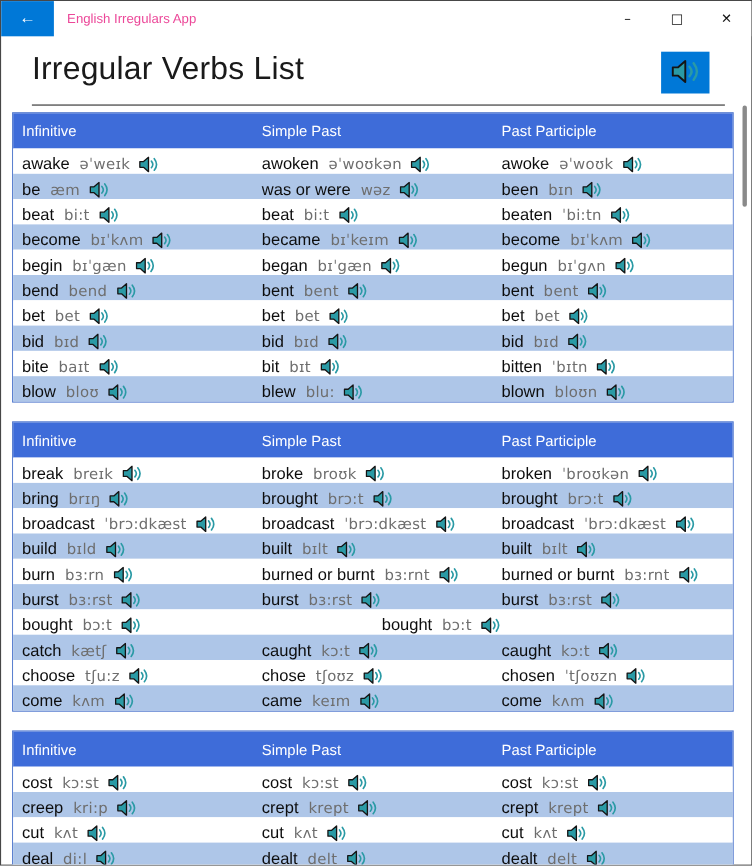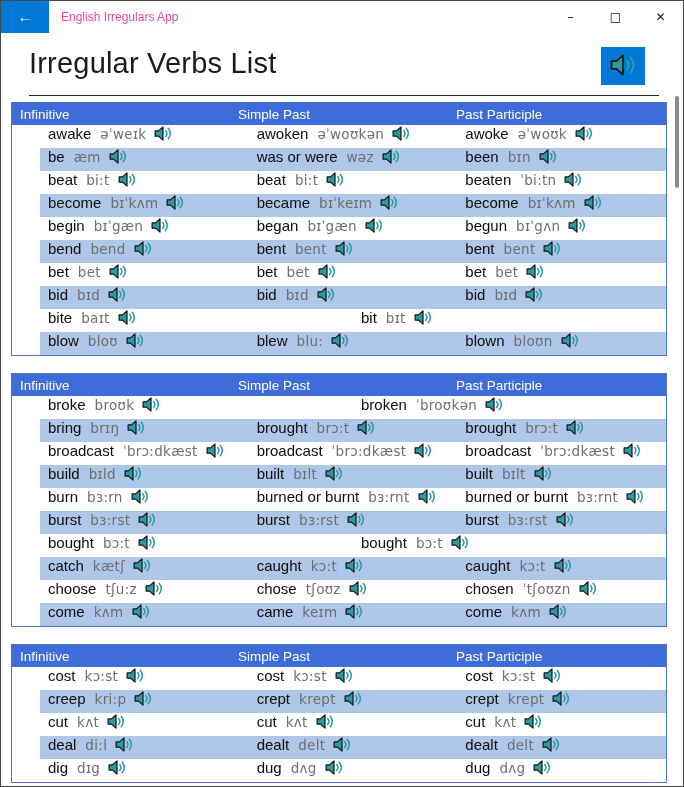--- a/index.html
+++ b/index.html
@@ -26,23 +26,23 @@
   .speak-all-btn {
     width:44px; height:38px; border:none; background:#0078d7; cursor:pointer;
     display:flex; align-items:center; justify-content:center; margin-right:14px;
   }
   .order-dd { display:flex; align-items:center; cursor:pointer; font-size:15px; color:#111; }
   .order-dd .caret { font-size:10px; margin-left:9px; color:#111; }
   .divider { border:none; border-top:1px solid #2b2b2b; margin:0 24px 6px 28px; }
   
   .tables { margin:0 16px 0 10px; }
   .vtable { border:1px solid #4c74cc; margin-bottom:17px; background:#fff; }
-  .thead { display:flex; background:#3e6cd9; height:22px; align-items:center; }
+  .thead { display:flex; background:#3e6cd9; height:32px; align-items:center; }
   .thead .cell { color:#fff; font-size:13.5px; }
-  .trow { display:flex; height:23px; align-items:flex-start; background:#fff;margin-left:28px; }
+  .trow { display:flex; height:23px; align-items:flex-end; background:#fff; }
   .trow.alt { background:#aec6e8; }
   .cell { flex:1 1 0; display:flex; align-items:center; padding-left:8px; min-width:0; overflow:hidden; white-space:nowrap; }
   .verb { color:#0d0d0d; font-size:15px; margin-right:9px; }
   .ipa  { color:#6e6e6e; font-size:13.5px; margin-right:8px; letter-spacing:0.3px;
           font-family:"DejaVu Sans", sans-serif; }
   .spk  { border:none; background:none; padding:0; margin:0; display:flex; align-items:center; cursor:pointer; }
   
   .v-scrollbar { position:absolute; top:90px; bottom:2px; right:1px; width:10px; }
   .v-scroll-thumb { position:absolute; right:3px; top:5px; width:4px; height:92px; background:#8a8a8a; border-radius:2px; }
 </style>
@@ -381,20 +381,31 @@
             <span class="verb">bit</span>
             <span class="ipa">bɪt</span>
             <button class="spk">
   <svg width="18" height="15" viewBox="0 0 24 20" aria-hidden="true">
     <path d="M1.5 6.5 H6 L12 1.2 V18.8 L6 13.5 H1.5 Z" fill="#2a9aa5" stroke="#141414" stroke-width="1.6" stroke-linejoin="round"></path>
     <path d="M15.5 6 q3.5 4 0 8" fill="none" stroke="#2a9aa5" stroke-width="2" stroke-linecap="round"></path>
     <path d="M19 3 q5.5 7 0 14" fill="none" stroke="#2a9aa5" stroke-width="2" stroke-linecap="round"></path>
   </svg>
 </button>
           </div>
+          <div class="cell">
+            <span class="verb">bitten</span>
+            <span class="ipa">ˈbɪtn</span>
+            <button class="spk">
+  <svg width="18" height="15" viewBox="0 0 24 20" aria-hidden="true">
+    <path d="M1.5 6.5 H6 L12 1.2 V18.8 L6 13.5 H1.5 Z" fill="#2a9aa5" stroke="#141414" stroke-width="1.6" stroke-linejoin="round"></path>
+    <path d="M15.5 6 q3.5 4 0 8" fill="none" stroke="#2a9aa5" stroke-width="2" stroke-linecap="round"></path>
+    <path d="M19 3 q5.5 7 0 14" fill="none" stroke="#2a9aa5" stroke-width="2" stroke-linecap="round"></path>
+  </svg>
+</button>
+          </div>
         </div>
         <div class="trow alt">
           <div class="cell">
             <span class="verb">blow</span>
             <span class="ipa">bloʊ</span>
             <button class="spk">
   <svg width="18" height="15" viewBox="0 0 24 20" aria-hidden="true">
     <path d="M1.5 6.5 H6 L12 1.2 V18.8 L6 13.5 H1.5 Z" fill="#2a9aa5" stroke="#141414" stroke-width="1.6" stroke-linejoin="round"></path>
     <path d="M15.5 6 q3.5 4 0 8" fill="none" stroke="#2a9aa5" stroke-width="2" stroke-linecap="round"></path>
     <path d="M19 3 q5.5 7 0 14" fill="none" stroke="#2a9aa5" stroke-width="2" stroke-linecap="round"></path>
@@ -425,20 +436,31 @@
           </div>
         </div>
       </div>
       <div class="vtable">
         <div class="thead">
           <div class="cell">Infinitive</div>
           <div class="cell">Simple Past</div>
           <div class="cell">Past Participle</div>
         </div>
         <div class="trow">
+          <div class="cell">
+            <span class="verb">break</span>
+            <span class="ipa">breɪk</span>
+            <button class="spk">
+  <svg width="18" height="15" viewBox="0 0 24 20" aria-hidden="true">
+    <path d="M1.5 6.5 H6 L12 1.2 V18.8 L6 13.5 H1.5 Z" fill="#2a9aa5" stroke="#141414" stroke-width="1.6" stroke-linejoin="round"></path>
+    <path d="M15.5 6 q3.5 4 0 8" fill="none" stroke="#2a9aa5" stroke-width="2" stroke-linecap="round"></path>
+    <path d="M19 3 q5.5 7 0 14" fill="none" stroke="#2a9aa5" stroke-width="2" stroke-linecap="round"></path>
+  </svg>
+</button>
+          </div>
           <div class="cell">
             <span class="verb">broke</span>
             <span class="ipa">broʊk</span>
             <button class="spk">
   <svg width="18" height="15" viewBox="0 0 24 20" aria-hidden="true">
     <path d="M1.5 6.5 H6 L12 1.2 V18.8 L6 13.5 H1.5 Z" fill="#2a9aa5" stroke="#141414" stroke-width="1.6" stroke-linejoin="round"></path>
     <path d="M15.5 6 q3.5 4 0 8" fill="none" stroke="#2a9aa5" stroke-width="2" stroke-linecap="round"></path>
     <path d="M19 3 q5.5 7 0 14" fill="none" stroke="#2a9aa5" stroke-width="2" stroke-linecap="round"></path>
   </svg>
 </button>

